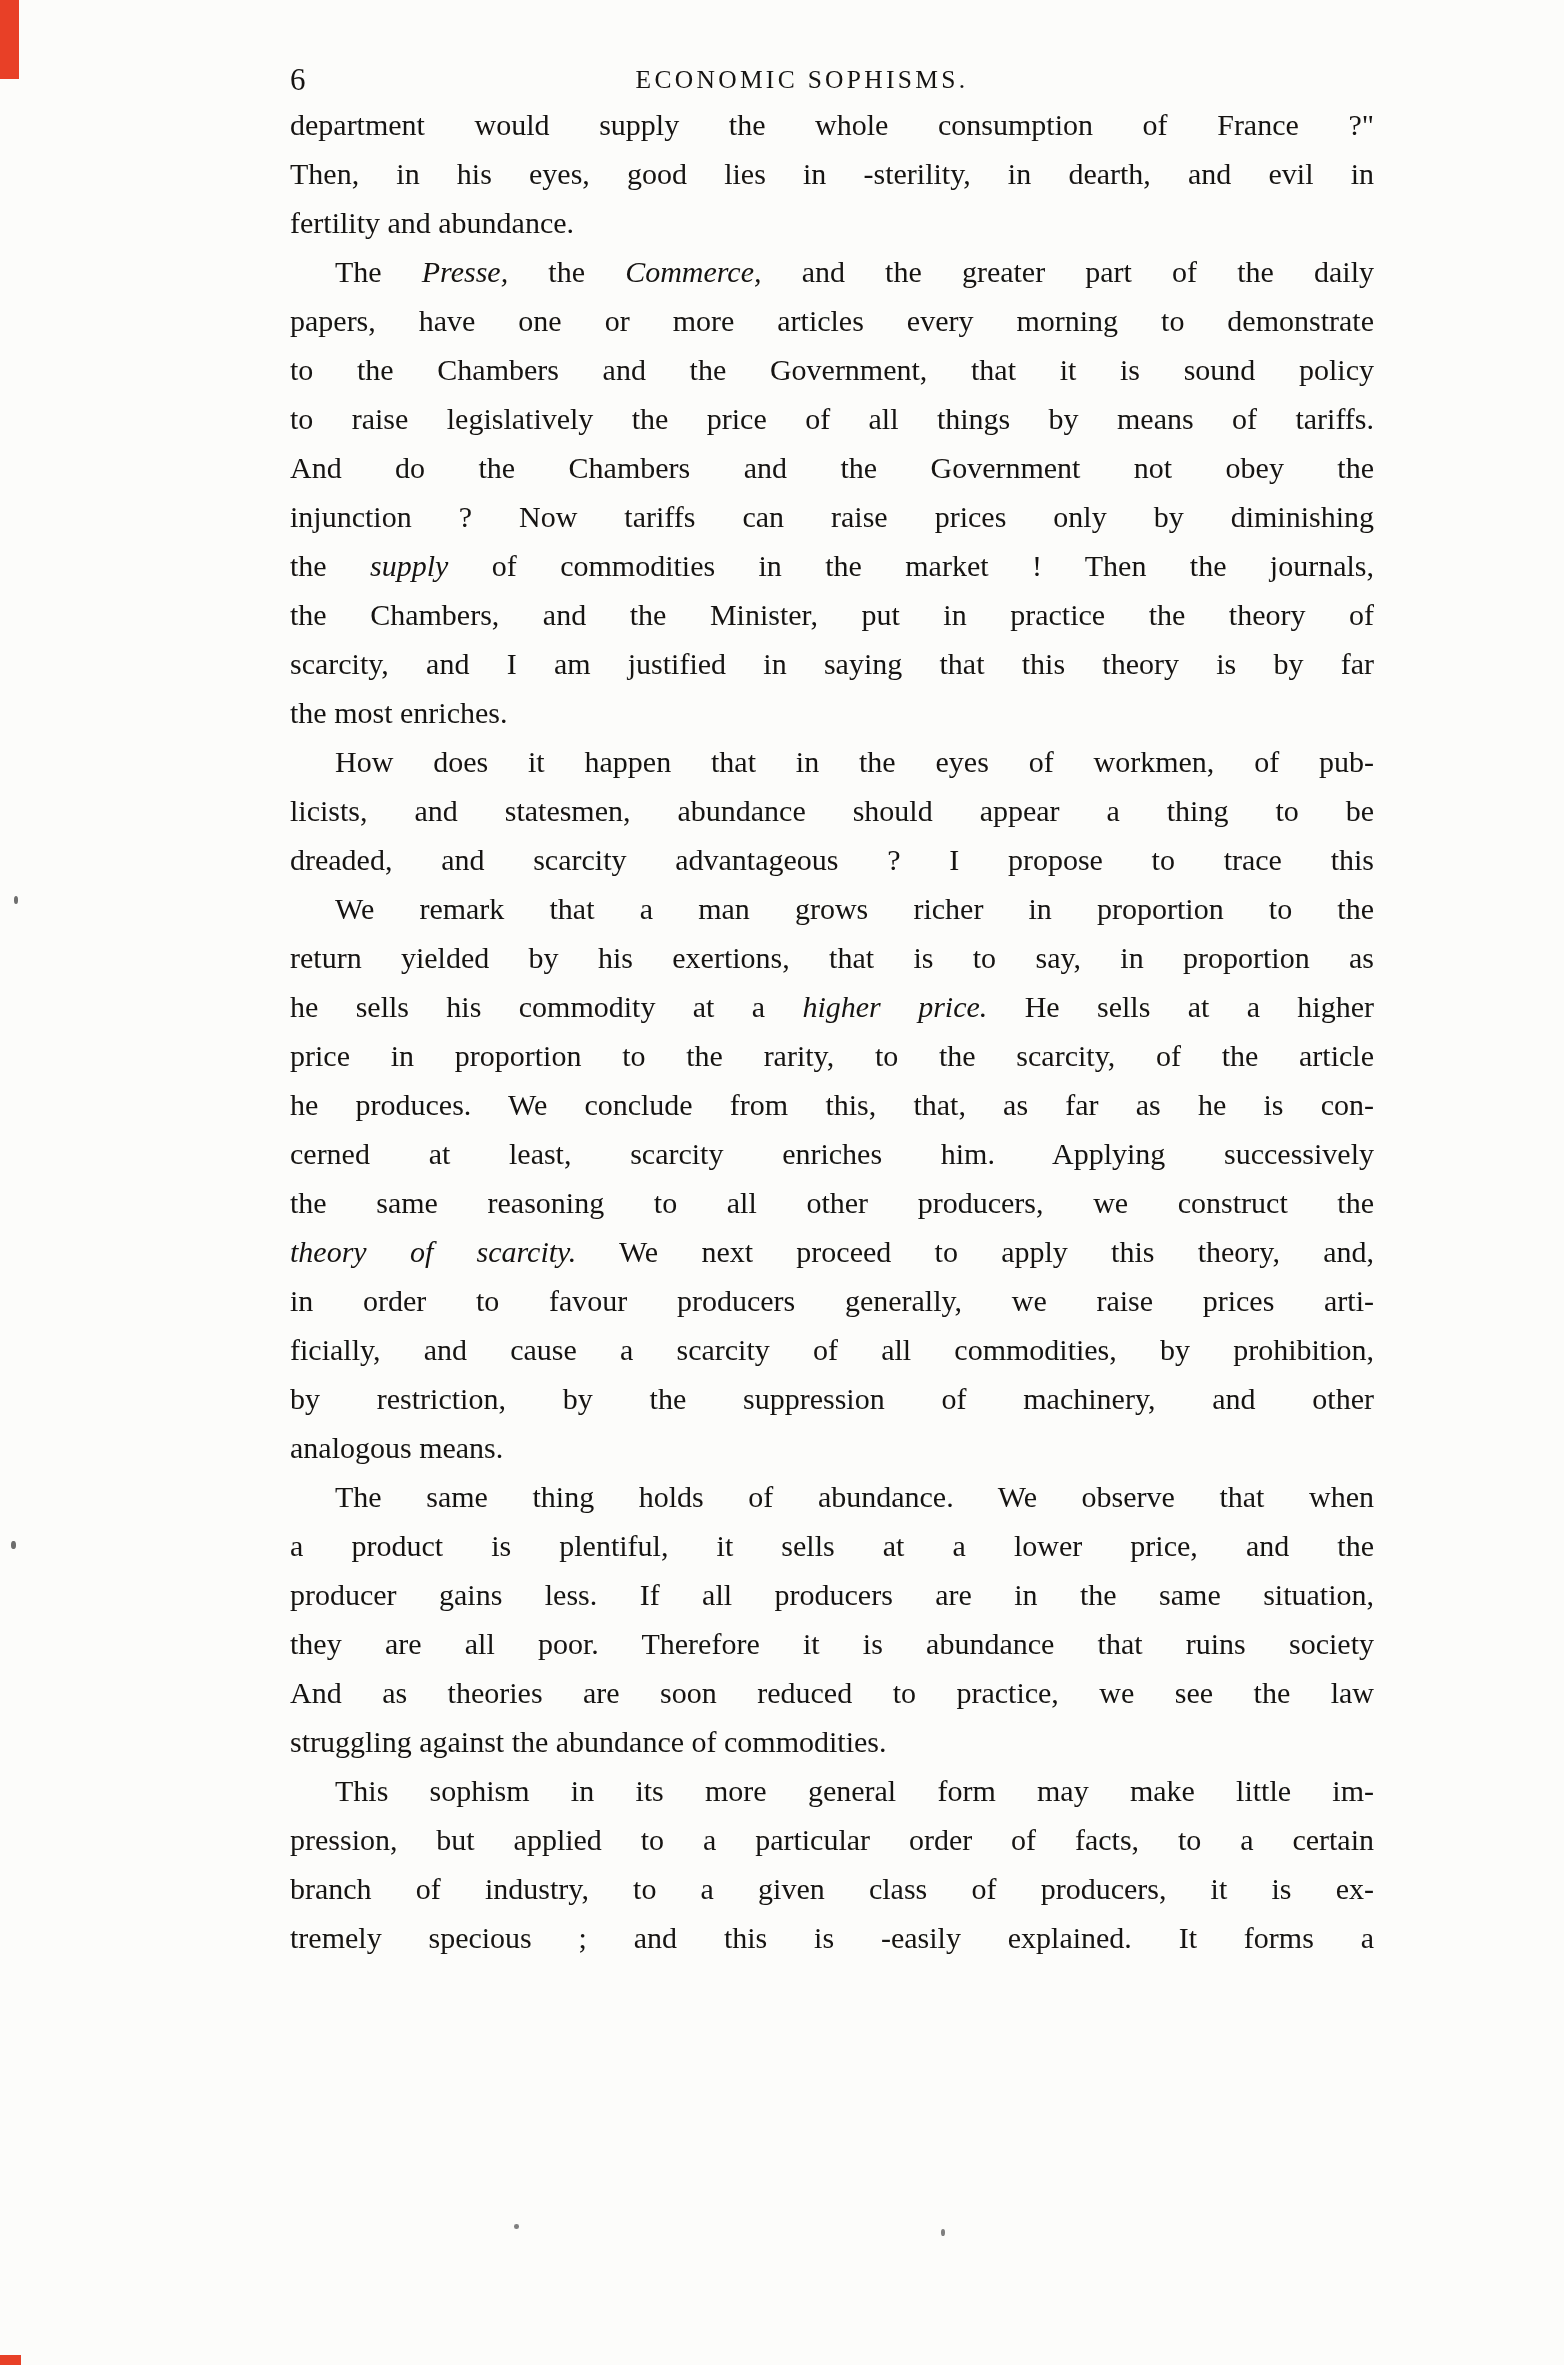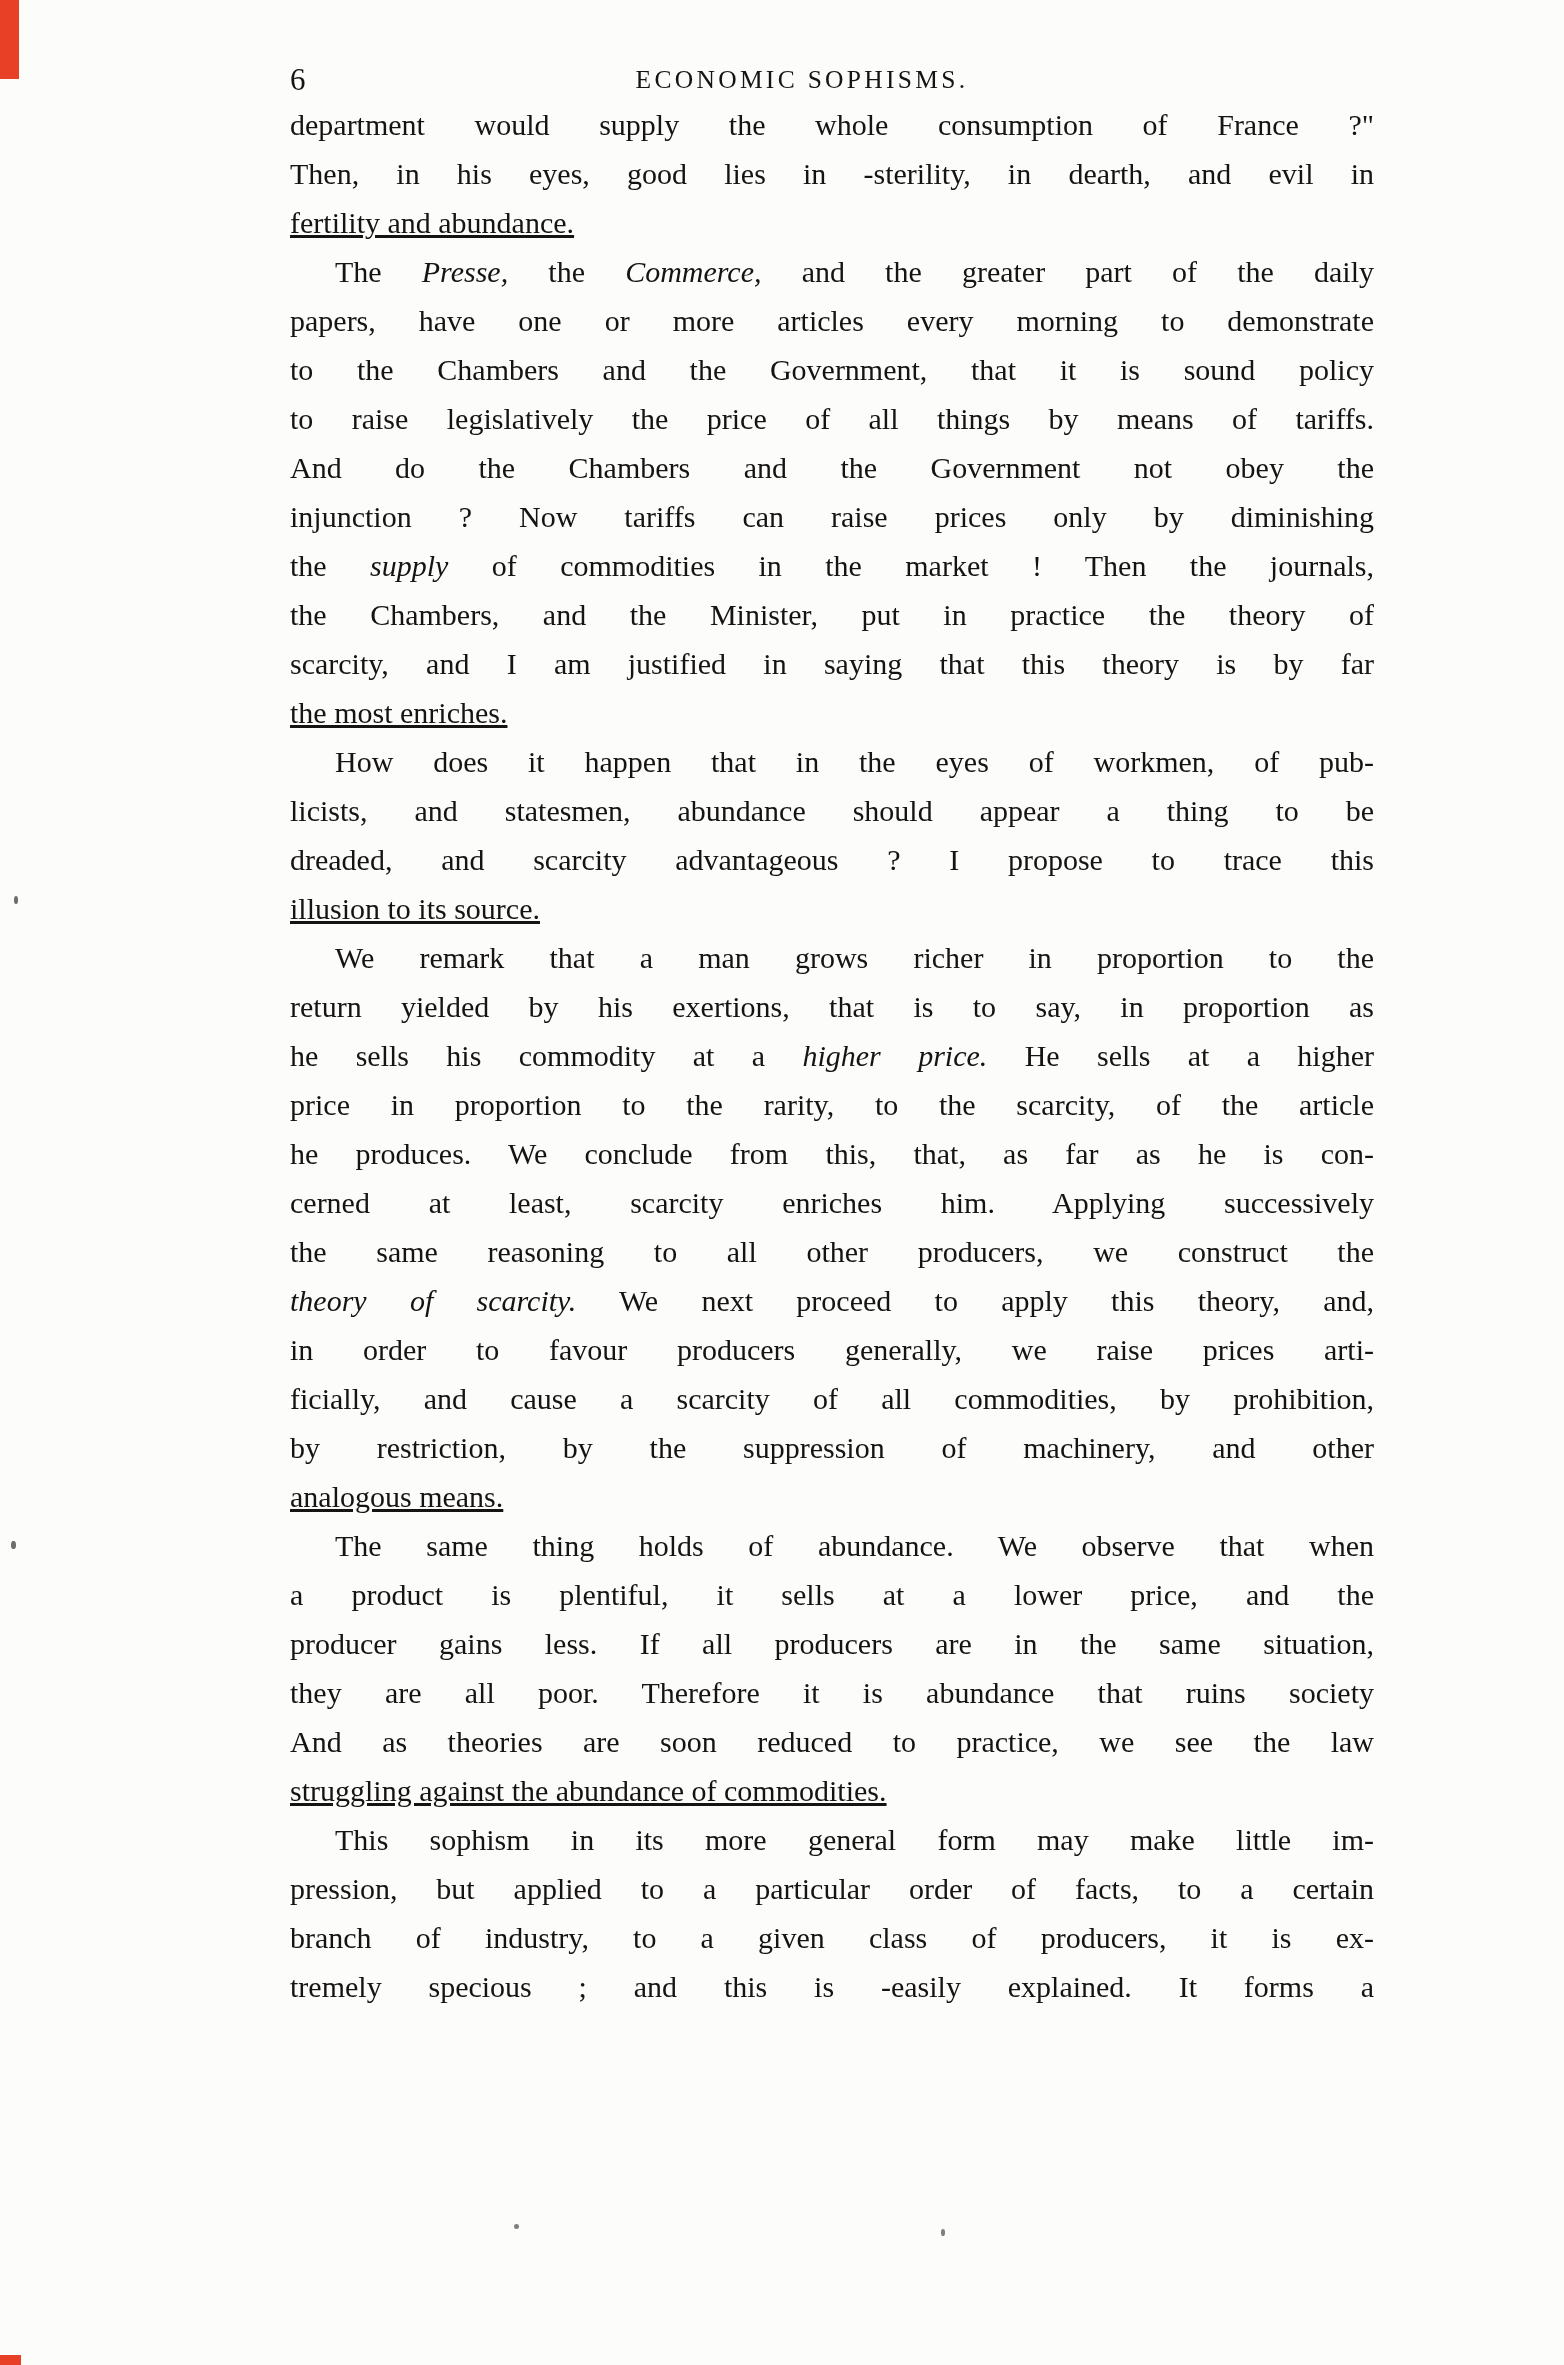--- a/index.html
+++ b/index.html
@@ -49,21 +49,21 @@
   }
   .paragraph { width: 100%; }
   .line {
     width: 100%;
     line-height: 49px;
     height: 49px;
     text-align: justify;
     text-align-last: justify;
     white-space: nowrap;
   }
-  .line.last { text-align-last: left; text-decoration: underline; }
+  .line.last { text-align-last: left; }
   .line.indent { text-indent: 45px; }
   .line i { font-style: italic; }
   
   .edge-red-top {
     position: absolute;
     left: 0; top: 0;
     width: 19px; height: 79px;
     background: var(--edge-red);
   }
   .edge-red-bottom {
@@ -115,21 +115,20 @@
         <div class="line">injunction ?  Now tariffs can raise prices only by diminishing</div>
         <div class="line">the <i>supply</i> of commodities in the market !  Then the journals,</div>
         <div class="line">the Chambers, and the Minister, put in practice the theory of</div>
         <div class="line">scarcity, and I am justified in saying that this theory is by far</div>
         <div class="line last">the most enriches.</div>
       </div>
       <div class="paragraph">
         <div class="line indent">How does it happen that in the eyes of workmen, of pub-</div>
         <div class="line">licists, and statesmen, abundance should appear a thing to be</div>
         <div class="line">dreaded, and scarcity advantageous ?  I propose to trace this</div>
-        <div class="line last">illusion to its source.</div>
       </div>
       <div class="paragraph">
         <div class="line indent">We remark that a man grows richer in proportion to the</div>
         <div class="line">return yielded by his exertions, that is to say, in proportion as</div>
         <div class="line">he sells his commodity at a <i>higher price.</i>  He sells at a higher</div>
         <div class="line">price in proportion to the rarity, to the scarcity, of the article</div>
         <div class="line">he produces.  We conclude from this, that, as far as he is con-</div>
         <div class="line">cerned at least, scarcity enriches him.  Applying successively</div>
         <div class="line">the same reasoning to all other producers, we construct the</div>
         <div class="line"><i>theory of scarcity.</i>  We next proceed to apply this theory, and,</div>

